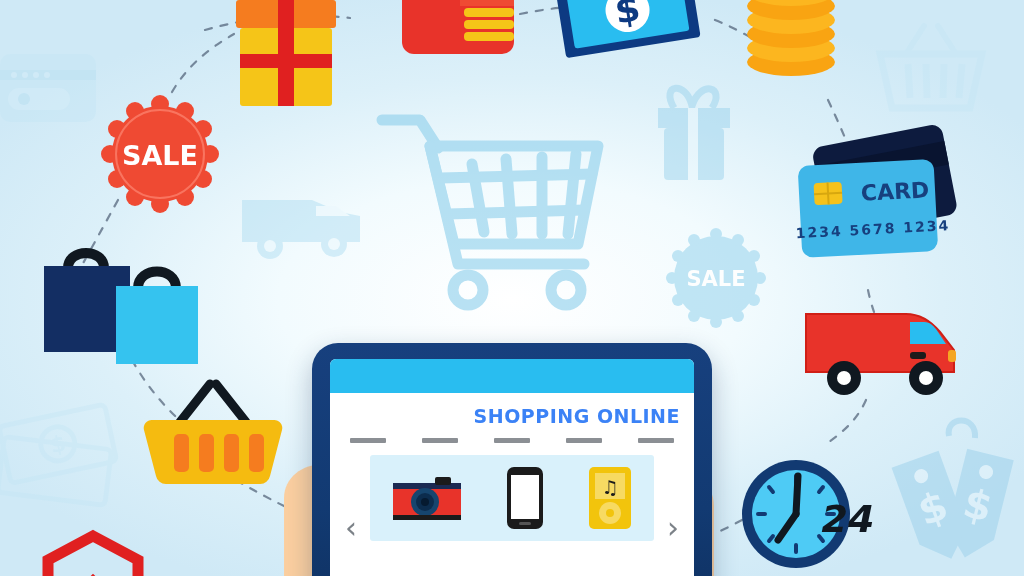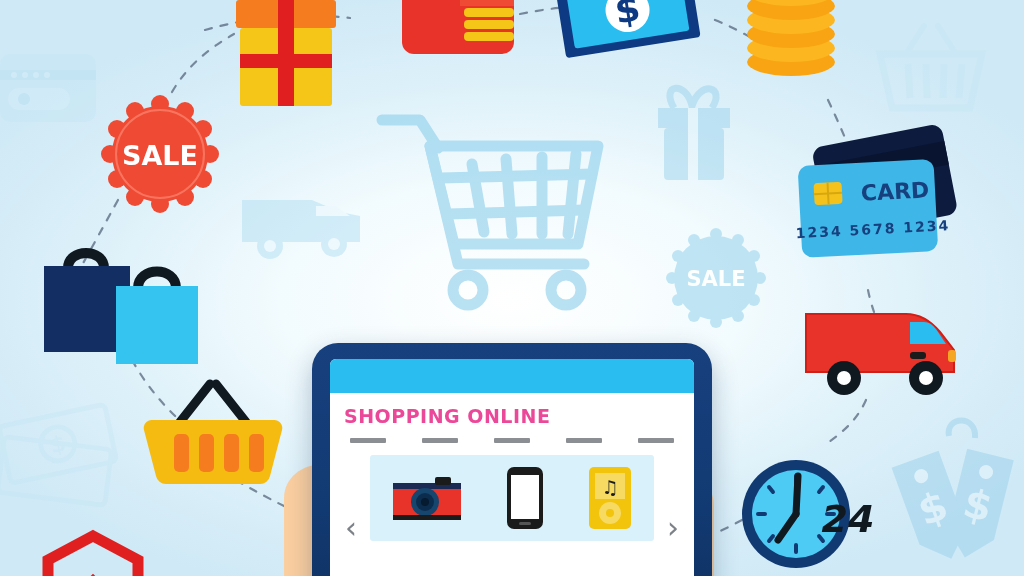--- a/index.html
+++ b/index.html
@@ -32,22 +32,22 @@
     box-shadow:0 10px 26px rgba(20,50,90,.30);
     padding:16px 18px;box-sizing:border-box;
   }
   .tab-screen{
     width:100%;height:100%;background:#ffffff;border-radius:6px;overflow:hidden;
     display:flex;flex-direction:column;
   }
   .tab-topbar{height:34px;background:#29bdf0;flex:0 0 auto;}
   .tab-body{flex:1;position:relative;padding:12px 14px 0;box-sizing:border-box;}
   .shop-title{
-    text-align:left;font-weight:bold;font-size:19px;letter-spacing:.5px;
-    color:#ec4899;font-family:"DejaVu Sans", sans-serif;
+    text-align:right;font-weight:bold;font-size:19px;letter-spacing:.5px;
+    color:#3b82f6;font-family:"DejaVu Sans", sans-serif;
   }
   .dashrow{display:flex;justify-content:space-between;margin:11px 6px 0;}
   .dashrow i{display:block;width:36px;height:5px;background:#8b8f94;border-radius:1px;}
   .carousel{
     margin:12px 26px 0;background:#d9f1fb;border-radius:3px;height:86px;
     display:flex;align-items:center;justify-content:space-around;
   }
   .arrow{
     position:absolute;top:118px;width:22px;height:34px;color:#7c8288;
     font-size:30px;line-height:34px;text-align:center;font-family:"DejaVu Sans",sans-serif;

